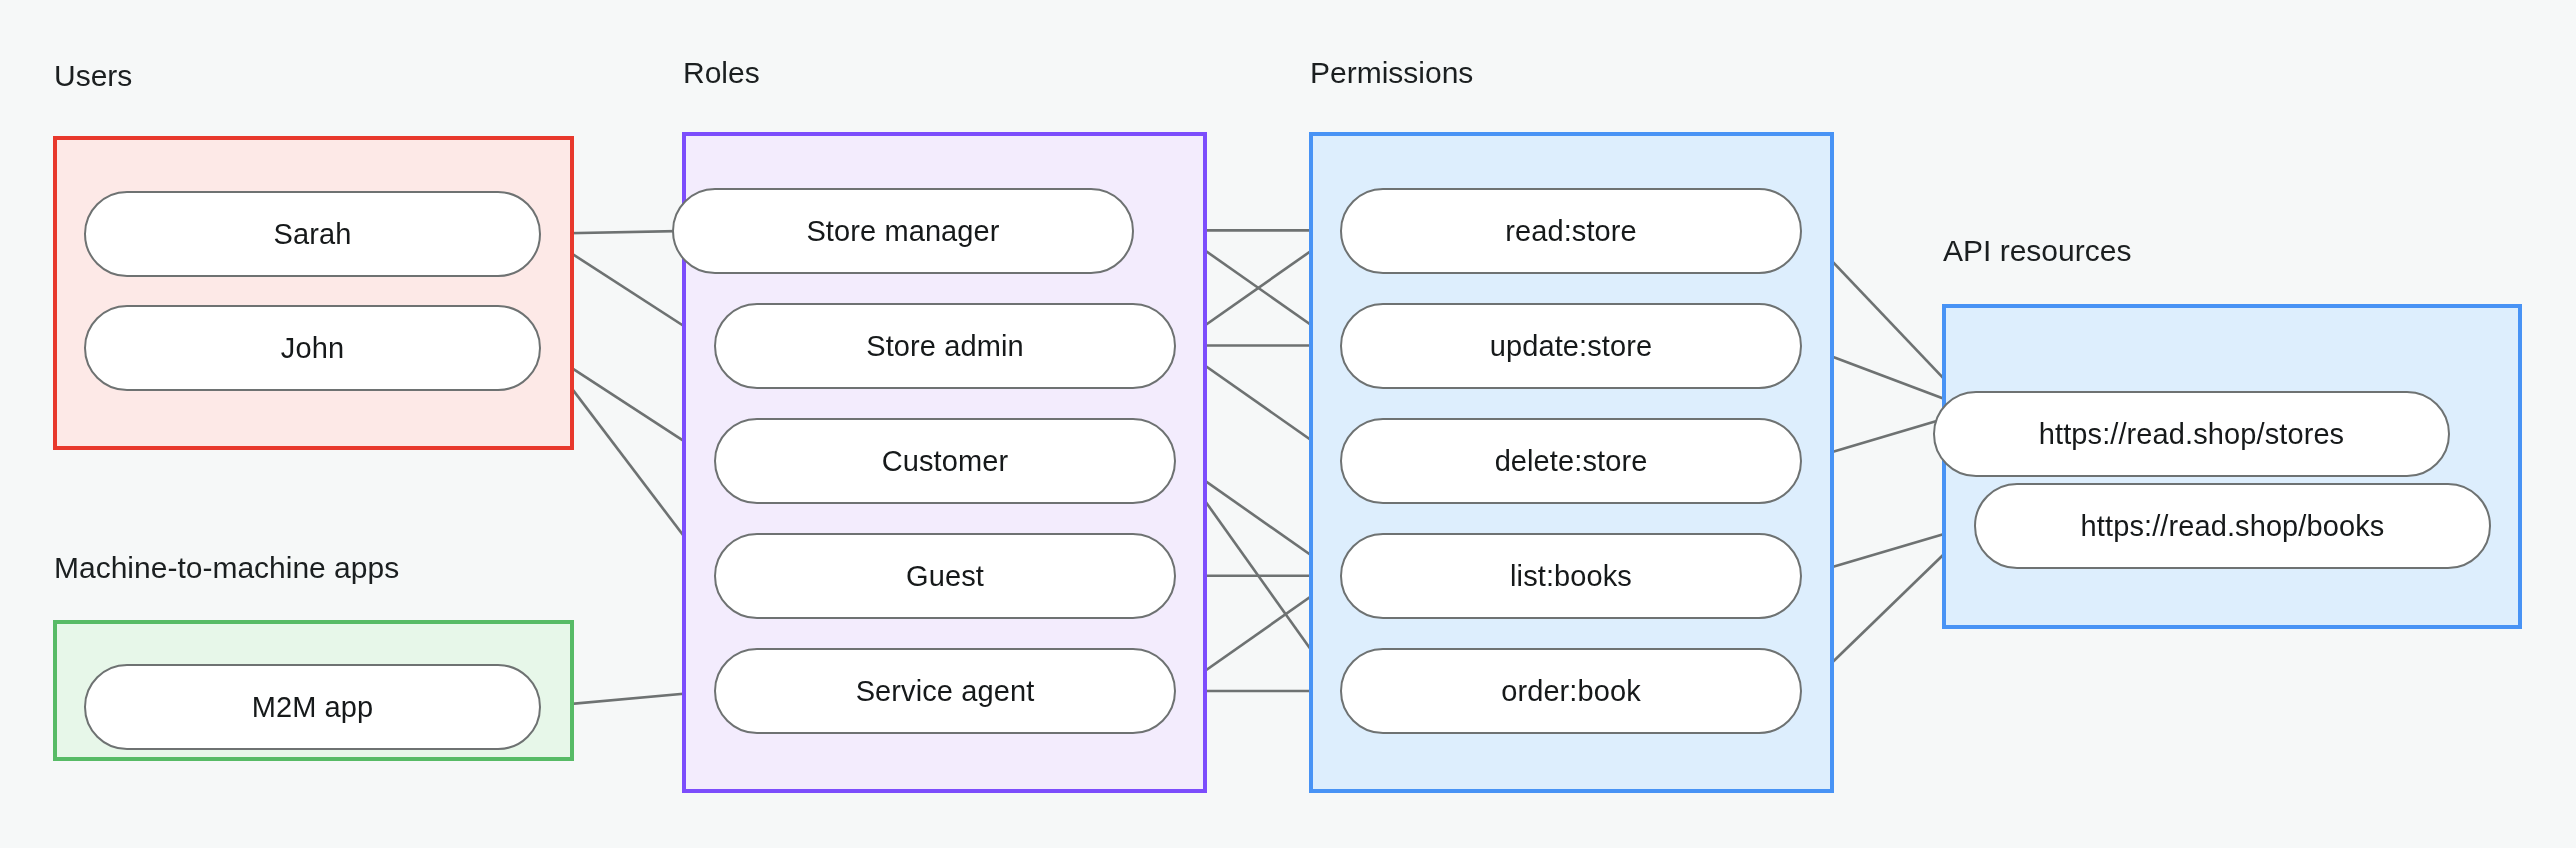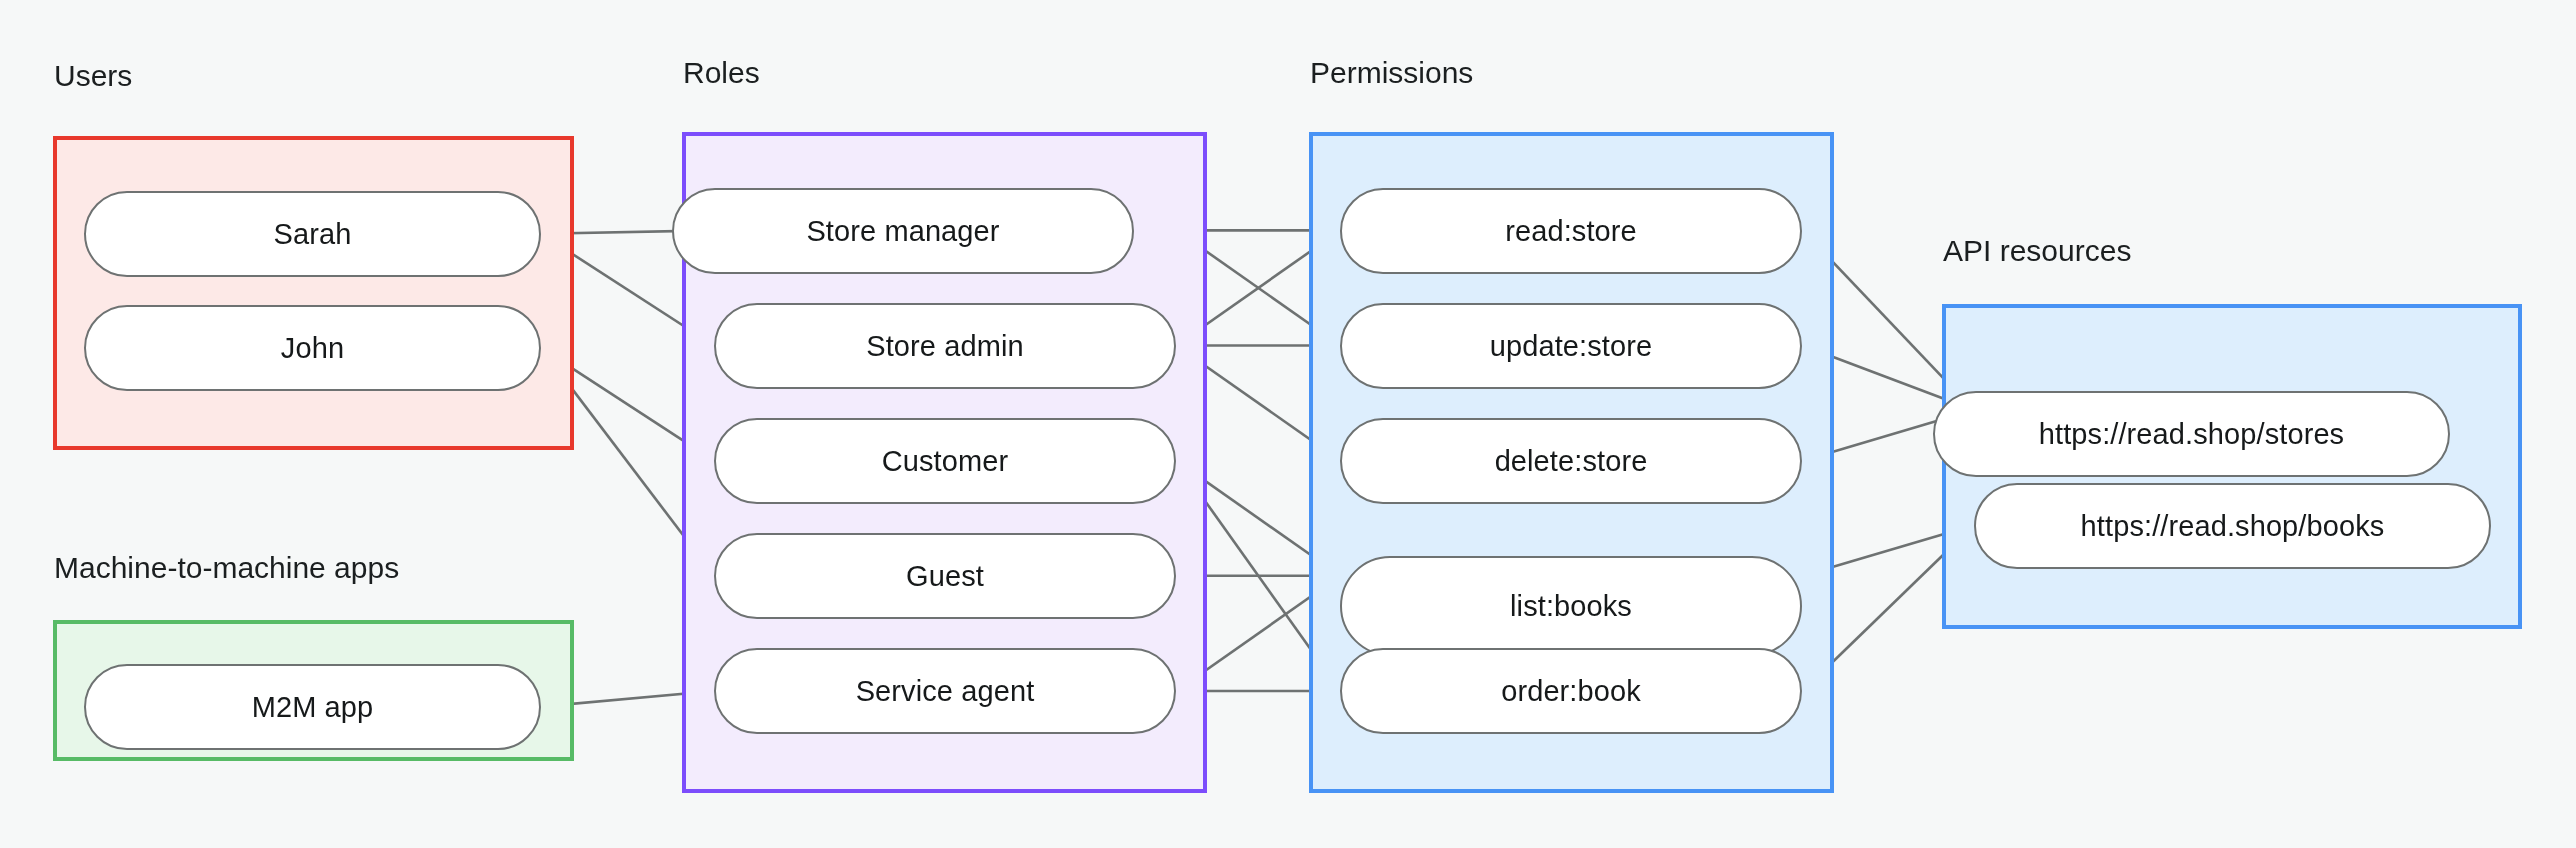--- a/index.html
+++ b/index.html
@@ -112,21 +112,21 @@
       <div class="pill" style="left: 672px; top: 188px; width: 462px; height: 86px;">Store manager</div>
       <div class="pill" style="left: 714px; top: 303px; width: 462px; height: 86px; text-align: right;">Store admin</div>
       <div class="pill" style="left: 714px; top: 418px; width: 462px; height: 86px;">Customer</div>
       <div class="pill" style="left: 714px; top: 533px; width: 462px; height: 86px;">Guest</div>
       <div class="pill" style="left: 714px; top: 648px; width: 462px; height: 86px;">Service agent</div>
       <div class="group-title" style="left: 1310px; top: 58px;">Permissions</div>
       <div class="group-box perms" style="left: 1309px; top: 132px; width: 525px; height: 661px; border-color: rgb(72, 147, 245); background: rgb(221, 238, 253);"></div>
       <div class="pill" style="left: 1340px; top: 188px; width: 462px; height: 86px;">read:store</div>
       <div class="pill" style="left: 1340px; top: 303px; width: 462px; height: 86px;">update:store</div>
       <div class="pill" style="left: 1340px; top: 418px; width: 462px; height: 86px;">delete:store</div>
-      <div class="pill" style="left: 1340px; top: 533px; width: 462px; height: 100px; margin-top: 23px;">list:books</div>
+      <div class="pill" style="left: 1340px; top: 533px; width: 462px; height: 86px;">list:books</div>
       <div class="pill" style="left: 1340px; top: 648px; width: 462px; height: 86px;">order:book</div>
       <div class="group-title" style="left: 1943px; top: 236px;">API resources</div>
       <div class="group-box apires" style="left: 1942px; top: 304px; width: 580px; height: 325px; border-color: rgb(72, 147, 245); background: rgb(221, 238, 253);"></div>
       <div class="pill" style="left: 1933px; top: 367px; width: 517px; height: 86px; margin-top: 24px;">https://read.shop/stores</div>
       <div class="pill" style="left: 1974px; top: 483px; width: 517px; height: 86px;">https://read.shop/books</div>
     </div>
 </div>
 
 
 </body></html>

